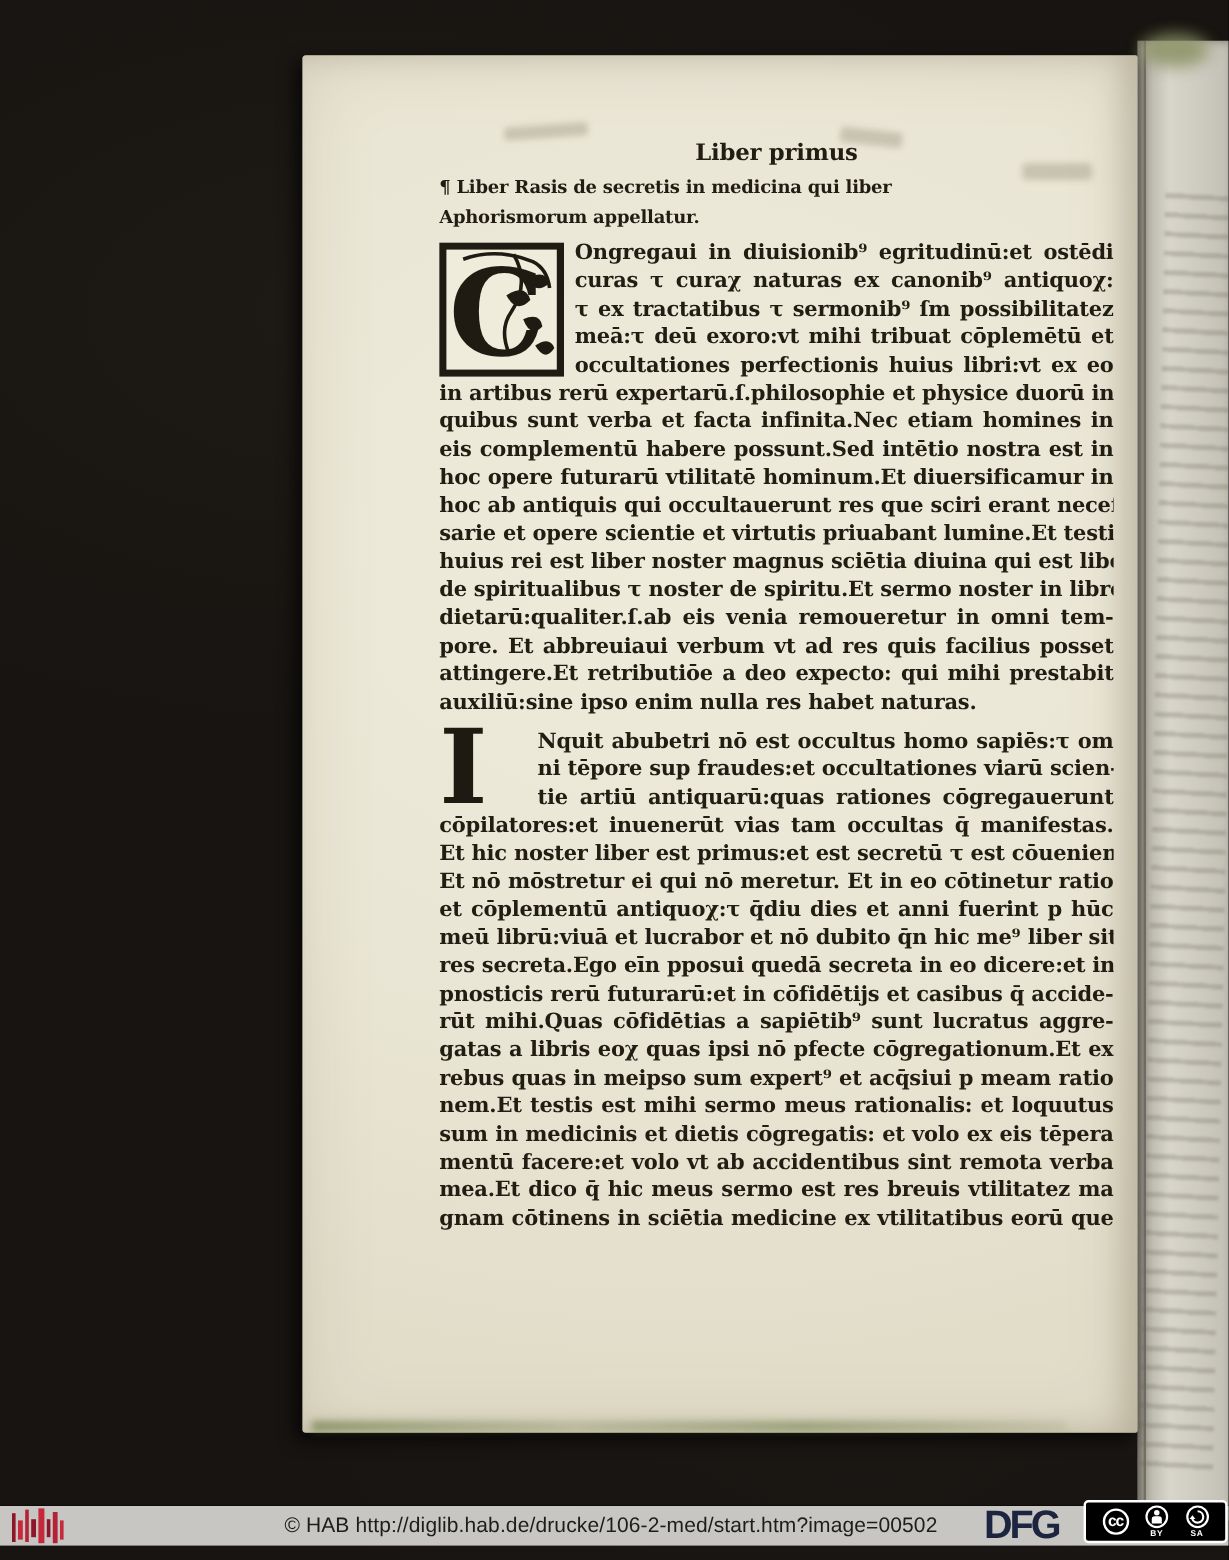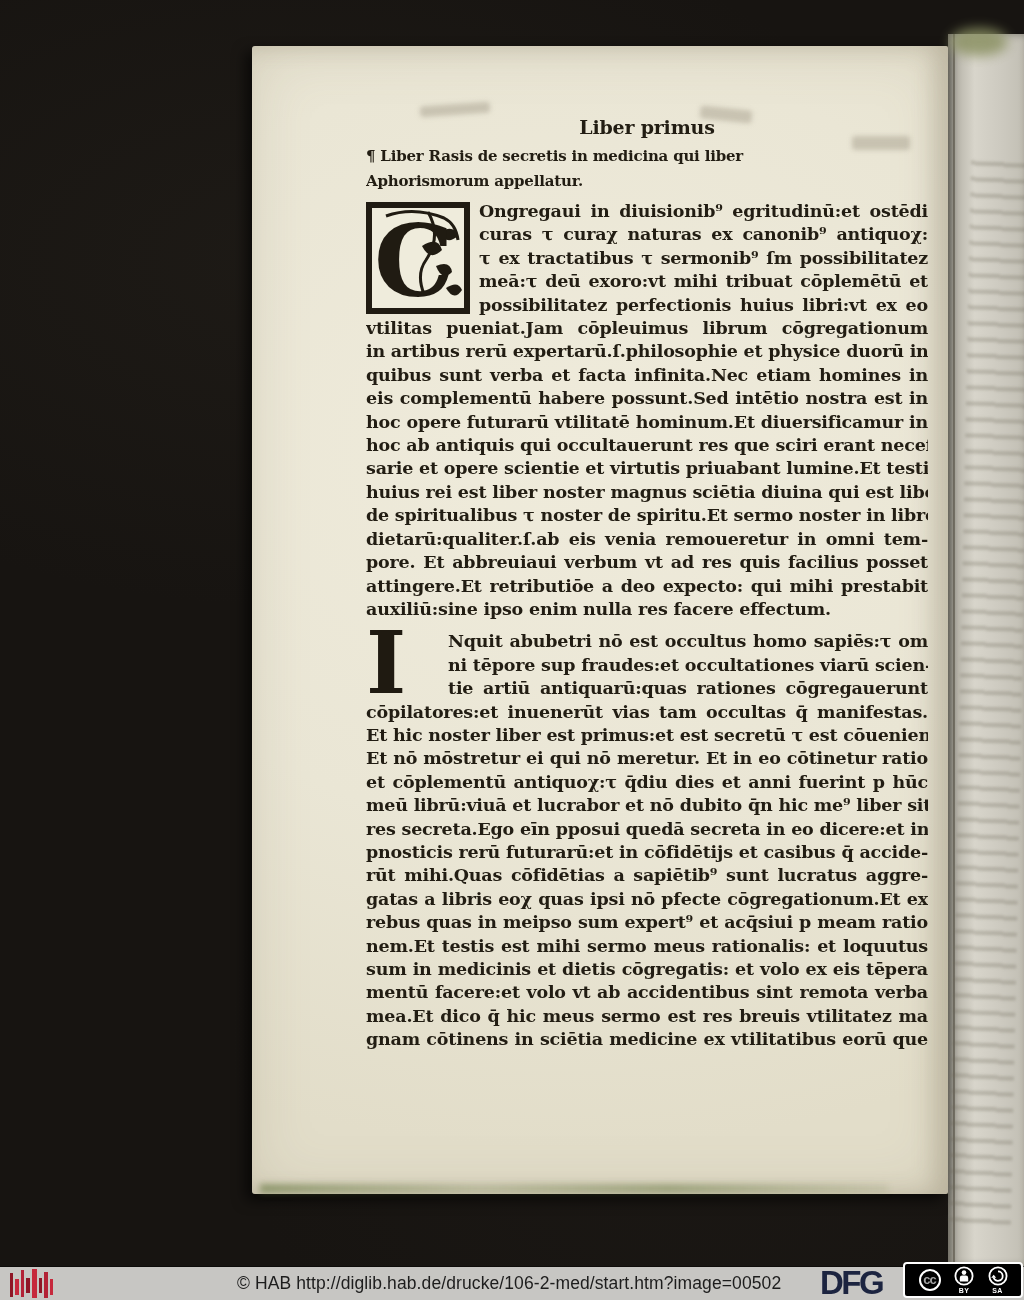--- a/index.html
+++ b/index.html
@@ -67,42 +67,42 @@
   .lline{white-space:nowrap;overflow:hidden;}
   
   .dropcap-c{float:left;width:104px;height:112px;margin-right:9px;margin-top:2px;}
   .dropcap-i{
     float:left;width:74px;height:68px;margin-right:8px;margin-top:1px;
     font-size:86px;line-height:64px;text-align:left;color:#1f1a11;
     font-family:"DejaVu Serif",serif;font-weight:bold;
   }
   
   .footer-bar{
-    position:absolute;left:0;right:0;bottom:0;height:33px;background:#c7c6c3;
+    position:absolute;left:0;right:0;bottom:12px;height:33px;background:#c7c6c3;
     font-family:"Liberation Sans","DejaVu Sans",sans-serif;z-index:5;
     box-shadow:0 -1px 0 rgba(0,0,0,.4);
   }
   .hab-logo{position:absolute;left:8px;bottom:1px;}
   .copyright{
     position:absolute;left:237px;top:0;height:33px;display:flex;align-items:center;
     font-size:17.5px;color:#1d1d1d;letter-spacing:0.1px;
   }
   .dfg-logo{
     position:absolute;left:820px;bottom:-2px;
     font-size:33px;font-weight:bold;letter-spacing:-2.5px;color:#1c2440;
     font-family:"Liberation Sans","DejaVu Sans",sans-serif;
   }
   .cc-badge{
     position:absolute;right:1px;bottom:2px;width:116px;height:32px;
     background:#000;border:2px solid #fff;border-radius:4px;
     display:flex;align-items:center;justify-content:space-evenly;z-index:6;
   }
   .cc-circle{
     width:22px;height:22px;border:2px solid #fff;border-radius:50%;
-    color:#a3a3a3;font-size:13px;font-weight:bold;display:flex;align-items:center;
+    color:#ffffff;font-size:13px;font-weight:bold;display:flex;align-items:center;
     justify-content:center;letter-spacing:-1px;padding-bottom:1px;box-sizing:border-box;
   }
   .cc-item{display:flex;flex-direction:column;align-items:center;line-height:1;}
   .cc-item-label{color:#fff;font-size:7px;font-weight:bold;margin-top:1px;letter-spacing:.5px;}
 </style>
 </head>
 <body>
 
 <div id="stage">
 
@@ -130,34 +130,33 @@
           <path d="M74,30 q14,-8 18,4 q-12,10 -18,-4" fill="#201b12"></path>
           <path d="M56,44 q16,-10 20,4 q-12,12 -20,-4" fill="#201b12"></path>
           <path d="M70,64 q14,-6 16,6 q-10,10 -16,-6" fill="#201b12"></path>
           <path d="M80,86 q12,-8 16,2 q-8,12 -16,-2" fill="#201b12"></path>
           <text x="8" y="94" font-family="DejaVu Serif, serif" font-weight="bold" font-size="100" fill="#201b12">C</text>
         </svg>
         <div class="jline">Ongregaui in diuisionib⁹ egritudinū:et ostēdi</div>
         <div class="jline">curas τ curaχ naturas ex canonib⁹ antiquoχ:</div>
         <div class="jline">τ ex tractatibus τ sermonib⁹ ſm possibilitatez</div>
         <div class="jline">meā:τ deū exoro:vt mihi tribuat cōplemētū et</div>
-        <div class="jline">possibilitatez perfectionis huius libri:vt ex eo</div>
-        <div class="jline">vtilitas pueniat.Jam cōpleuimus librum cōgregationum</div>
+        <div class="jline">occultationes perfectionis huius libri:vt ex eo</div>
         <div class="jline">in artibus rerū expertarū.ſ.philosophie et physice duorū in</div>
         <div class="jline">quibus sunt verba et facta infinita.Nec etiam homines in</div>
         <div class="jline">eis complementū habere possunt.Sed intētio nostra est in</div>
         <div class="jline">hoc opere futurarū vtilitatē hominum.Et diuersificamur in</div>
         <div class="jline">hoc ab antiquis qui occultauerunt res que sciri erant neceſ</div>
         <div class="jline">sarie et opere scientie et virtutis priuabant lumine.Et testis</div>
         <div class="jline">huius rei est liber noster magnus sciētia diuina qui est liber</div>
         <div class="jline">de spiritualibus τ noster de spiritu.Et sermo noster in libro</div>
         <div class="jline">dietarū:qualiter.ſ.ab eis venia remoueretur in omni tem-</div>
         <div class="jline">pore. Et abbreuiaui verbum vt ad res quis facilius posset</div>
         <div class="jline">attingere.Et retributiōe a deo expecto: qui mihi prestabit</div>
-        <div class="lline">auxiliū:sine ipso enim nulla res facere effectum.</div>
+        <div class="lline">auxiliū:sine ipso enim nulla res habet naturas.</div>
       </div>
 
       <div class="para para2">
         <div class="dropcap-i">I</div>
         <div class="jline">Nquit abubetri nō est occultus homo sapiēs:τ om</div>
         <div class="jline">ni tēpore sup fraudes:et occultationes viarū scien-</div>
         <div class="jline">tie artiū antiquarū:quas rationes cōgregauerunt</div>
         <div class="jline">cōpilatores:et inuenerūt vias tam occultas q̄ manifestas.</div>
         <div class="jline">Et hic noster liber est primus:et est secretū τ est cōueniens.</div>
         <div class="jline">Et nō mōstretur ei qui nō meretur. Et in eo cōtinetur ratio</div>

